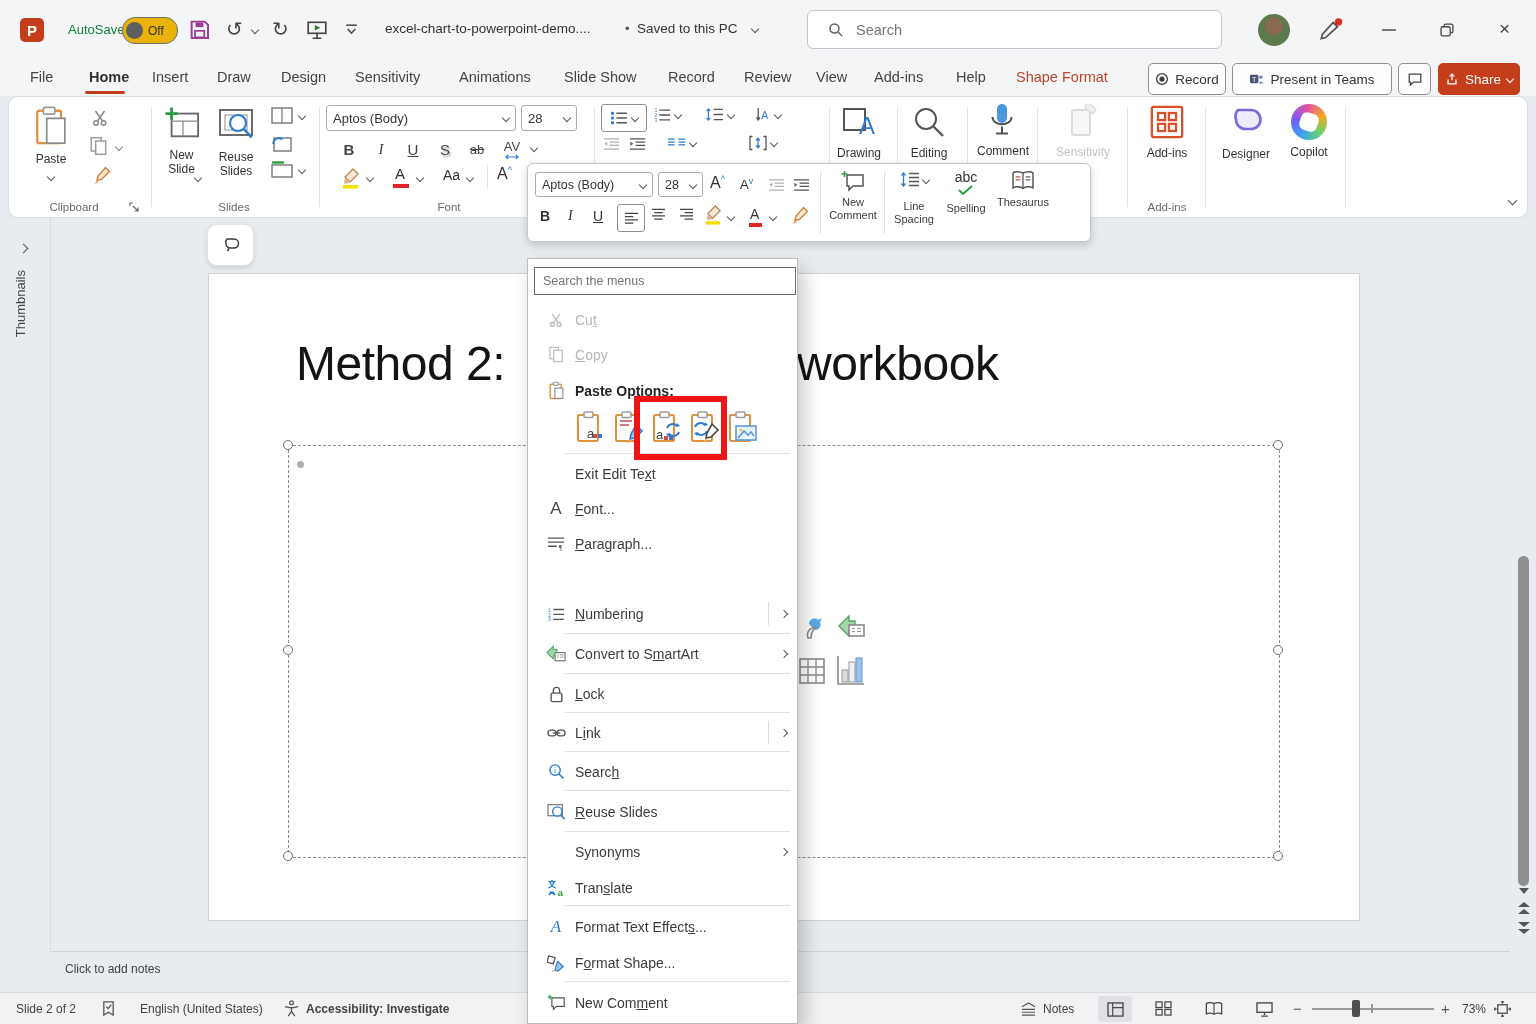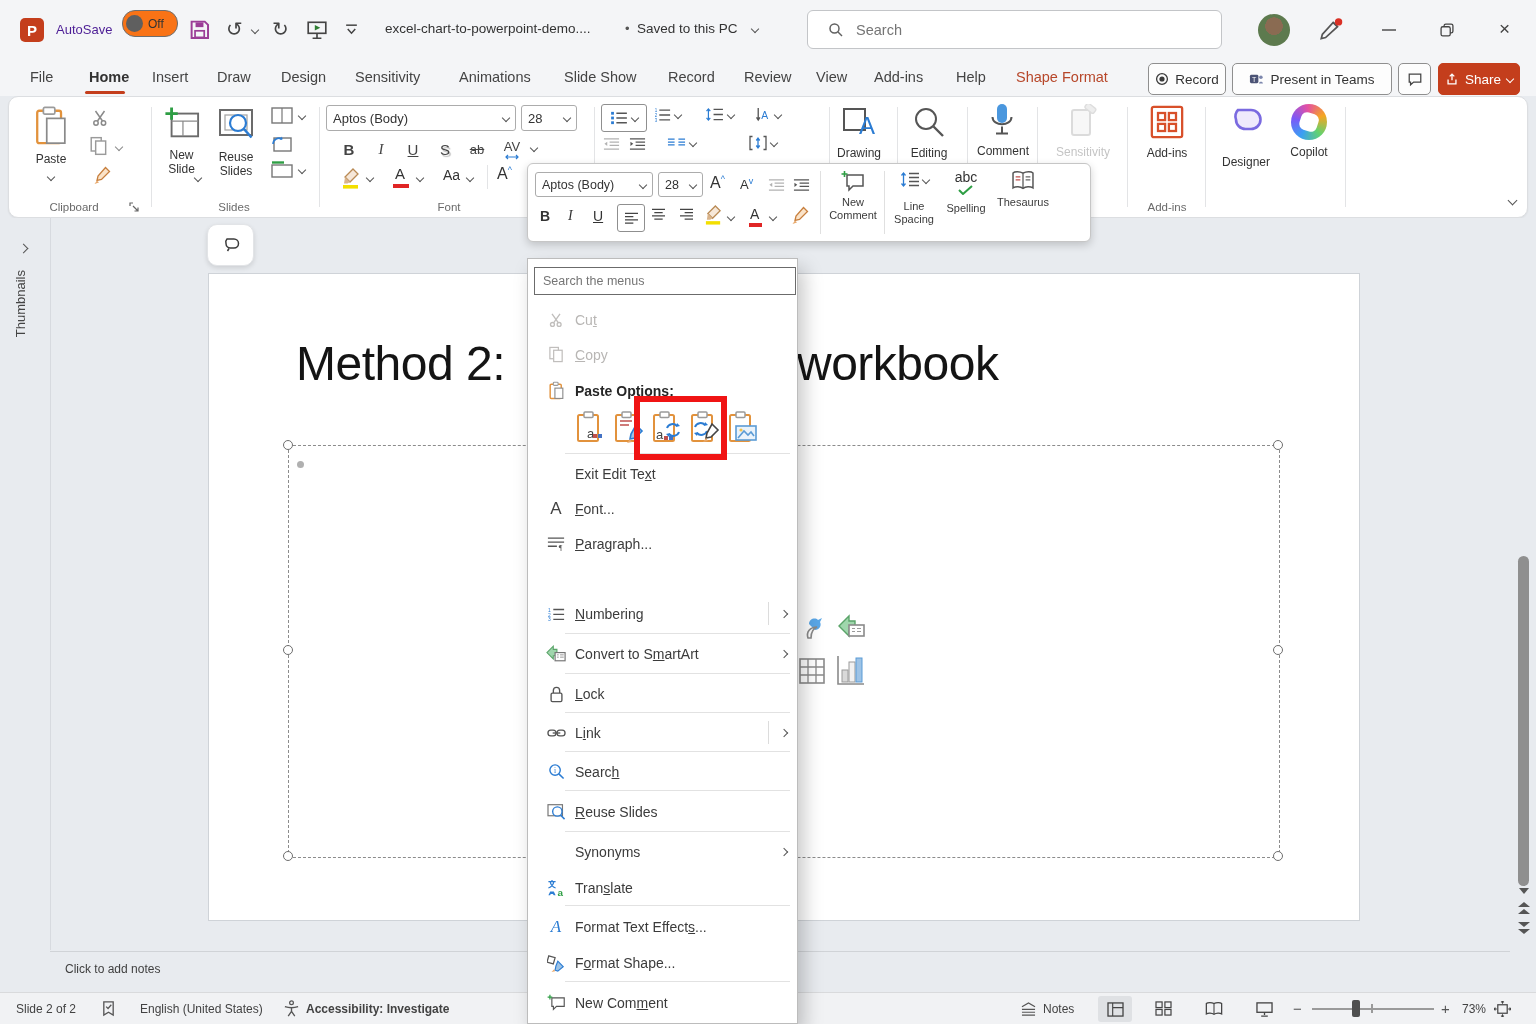--- a/index.html
+++ b/index.html
@@ -53,22 +53,22 @@
   .sb{position:absolute;top:0;height:31px;display:flex;align-items:center}
   svg{display:block}
 </style>
 </head>
 <body>
 
 <div class="abs" id="chrome-bg"></div>
 
 <div class="abs" id="titlebar">
   <div class="abs" style="left:20px;top:18px;width:24px;height:24px;border-radius:5px;background:#c43e1c;display:flex;align-items:center;justify-content:center;color:#fff;font-weight:bold;font-size:15px">P</div>
-  <span class="abs" style="left:56px;top:22px;font-size:13px;color:#4c1d95">AutoSave</span>
-  <div class="abs flex" style="left:122px;top:10px;width:54px;height:25px;border:1px solid #6e6e6e;border-radius:13px;background:#f97316">
+  <span class="abs" style="left:68px;top:22px;font-size:13px;color:#15803d">AutoSave</span>
+  <div class="abs flex" style="left:122px;top:17px;width:54px;height:25px;border:1px solid #6e6e6e;border-radius:13px;background:#eab308">
     <span style="width:17px;height:17px;border-radius:50%;background:#5f5f5f;margin-left:3px"></span>
     <span style="margin-left:5px;font-size:12px;color:#333">Off</span>
   </div>
   <span class="abs" style="left:189px;top:19px">
     <svg width="21" height="21" viewBox="0 0 16 16">
         <path d="M2 2h10l2.5 2.5V14.5H2z" fill="none" stroke="#9b3d97" stroke-width="1.5"></path>
         <rect x="5" y="2.6" width="6" height="3.6" fill="#9b3d97"></rect>
         <rect x="4.6" y="9" width="7" height="5" fill="none" stroke="#9b3d97" stroke-width="1.3"></rect>
       </svg>
   </span>
@@ -397,21 +397,21 @@
         </g>
       </svg>
     <div class="rlabel" style="margin-top:6px">Add-ins</div>
   </div>
   <div class="grp-label" style="left:1123px;top:104px;width:70px">Add-ins</div>
   <div class="rdiv" style="left:1196px"></div>
   <div class="abs" style="left:1205px;top:6px;width:64px;text-align:center">
     <svg width="40" height="40" viewBox="0 0 40 40" style="margin:0 auto">
         <path d="M12 7h13a9.5 9.5 0 0 1 0 19h-5.5A9.5 9.5 0 0 1 10 16.5 9.5 9.5 0 0 1 12 7z" fill="#efeafc" stroke="#7a6ae0" stroke-width="2.6"></path>
       </svg>
-    <div class="rlabel" style="margin-top:12px">Designer</div>
+    <div class="rlabel" style="margin-top:4px">Designer</div>
   </div>
   <div class="abs" style="left:1272px;top:7px;width:56px;text-align:center">
     <div style="width:36px;height:36px;border-radius:50%;margin:0 auto;background:conic-gradient(from 210deg,#3aa0f3,#7a5af8,#e450a3,#f5a623,#62d26f,#3aa0f3);position:relative">
       <span style="position:absolute;left:9px;top:9px;width:18px;height:18px;background:#fff;border-radius:6px;transform:rotate(18deg)"></span>
     </div>
     <div class="rlabel" style="margin-top:5px">Copilot</div>
   </div>
   <div class="rdiv" style="left:1336px"></div>
   <span class="abs chev" style="left:1500px;top:100px"></span>
 </div>

